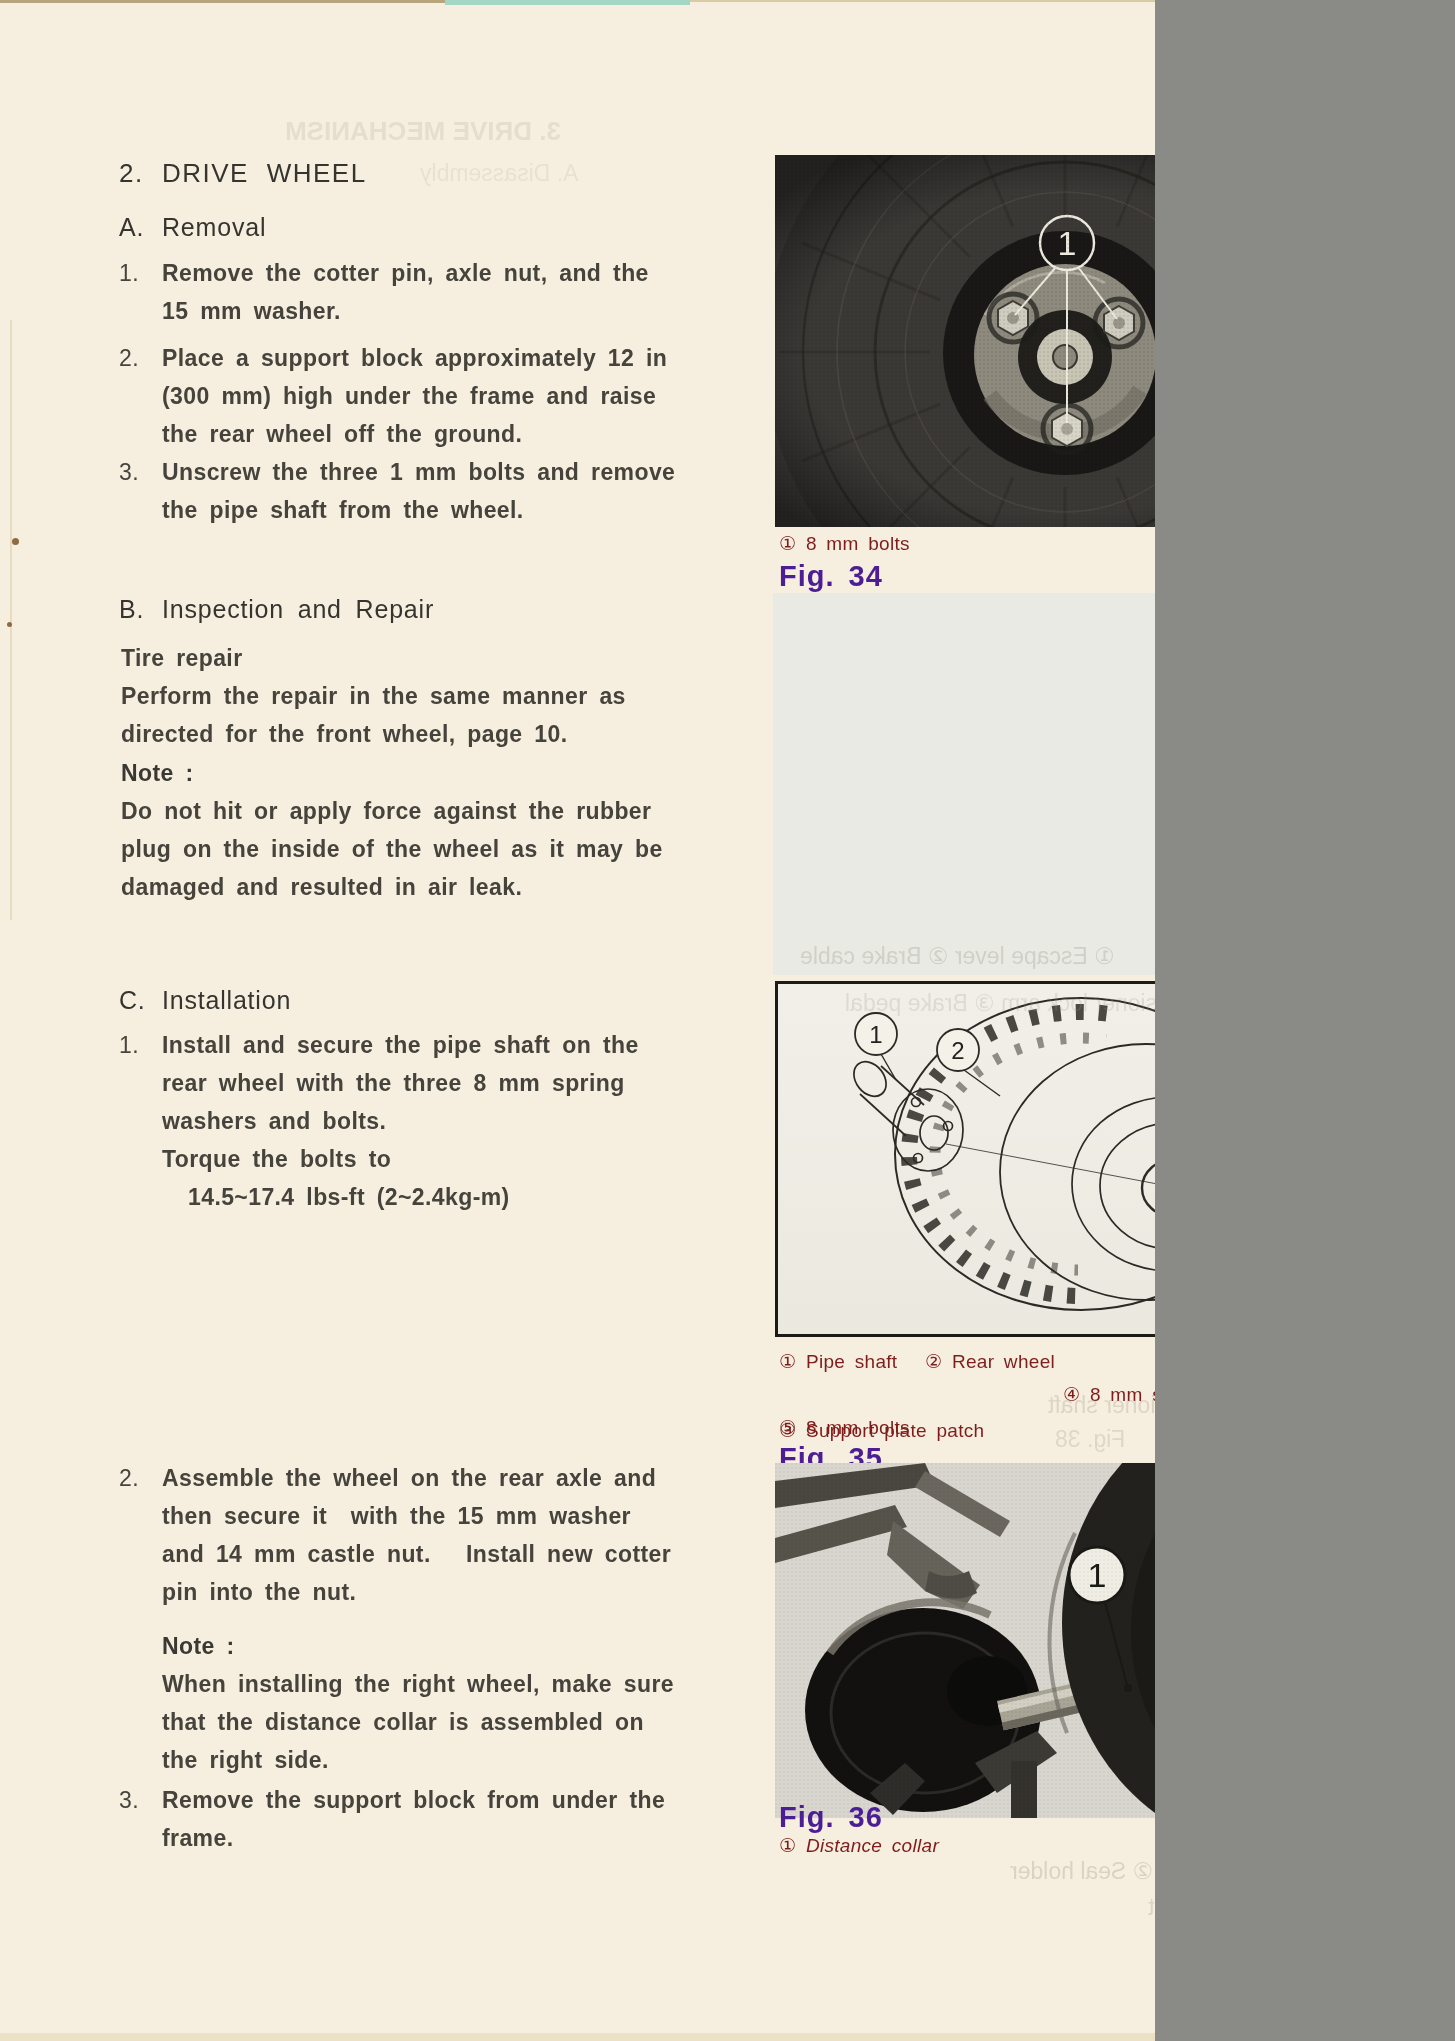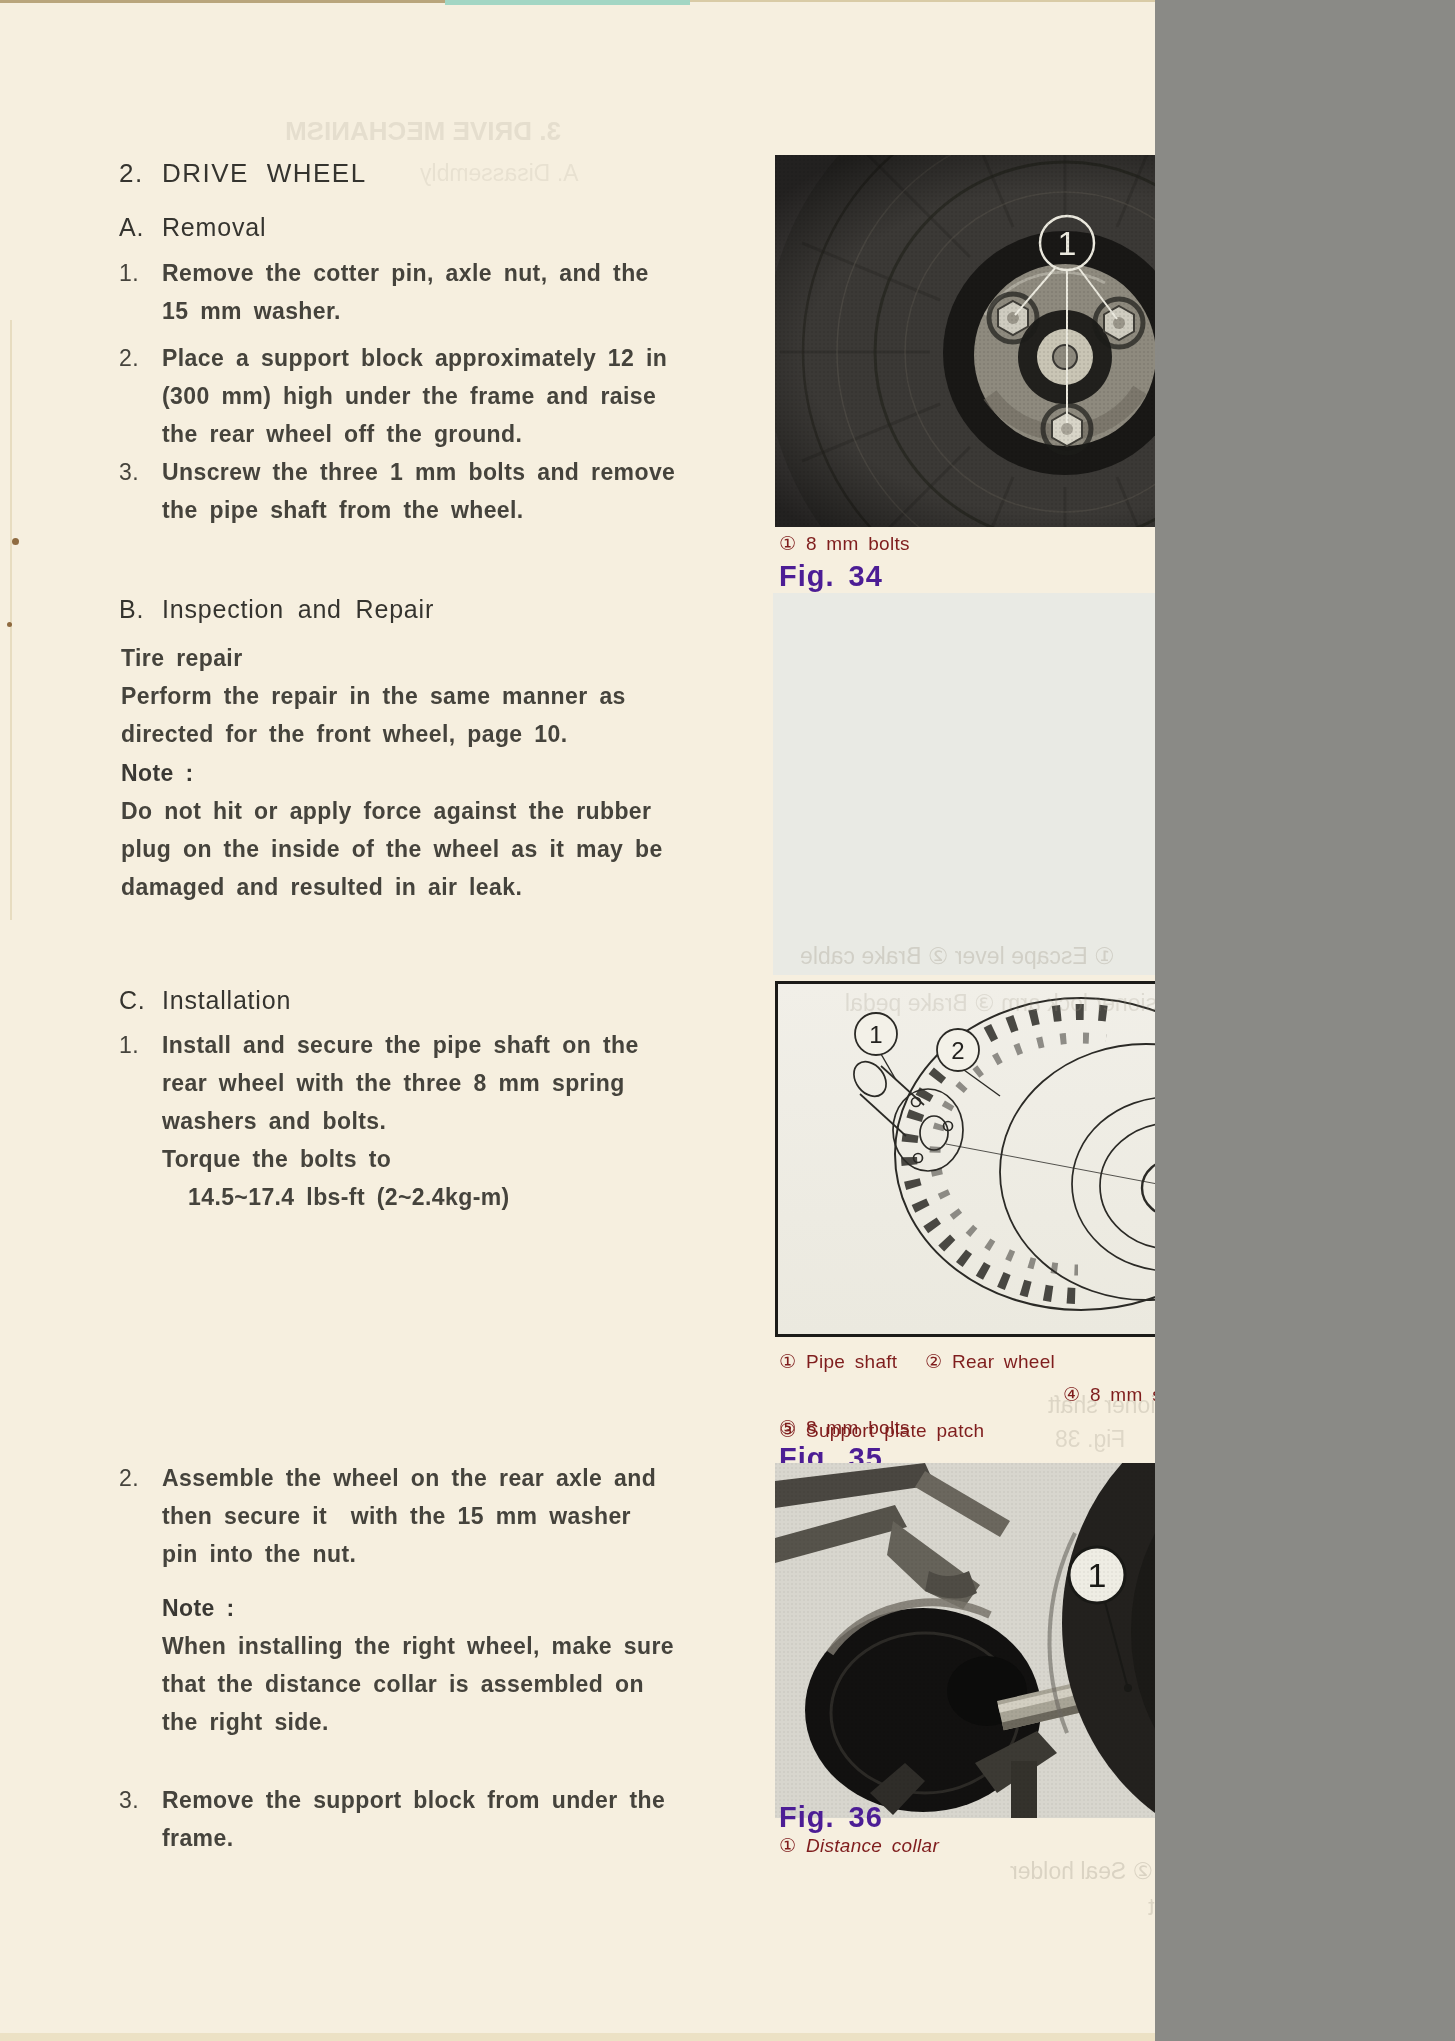--- a/index.html
+++ b/index.html
@@ -108,20 +108,21 @@
       <div class="ln">Torque the bolts to</div>
       <div class="ln torque">14.5~17.4 lbs-ft (2~2.4kg-m)</div>
     </div>
   </div>
 
   <div class="abs step" style="left:119px;top:1459px;">
     <span class="num">2.</span>
     <div class="lines">
       <div class="ln">Assemble the wheel on the rear axle and</div>
       <div class="ln">then secure it  with the 15 mm washer</div>
+      <div class="ln">and 14 mm castle nut.   Install new cotter</div>
       <div class="ln">pin into the nut.</div>
       <div class="ln note-label" style="font-weight:bold;color:#3a3833;">Note :</div>
       <div class="ln">When installing the right wheel, make sure</div>
       <div class="ln">that the distance collar is assembled on</div>
       <div class="ln">the right side.</div>
     </div>
   </div>
 
   <div class="abs step" style="left:119px;top:1781px;">
     <span class="num">3.</span>

